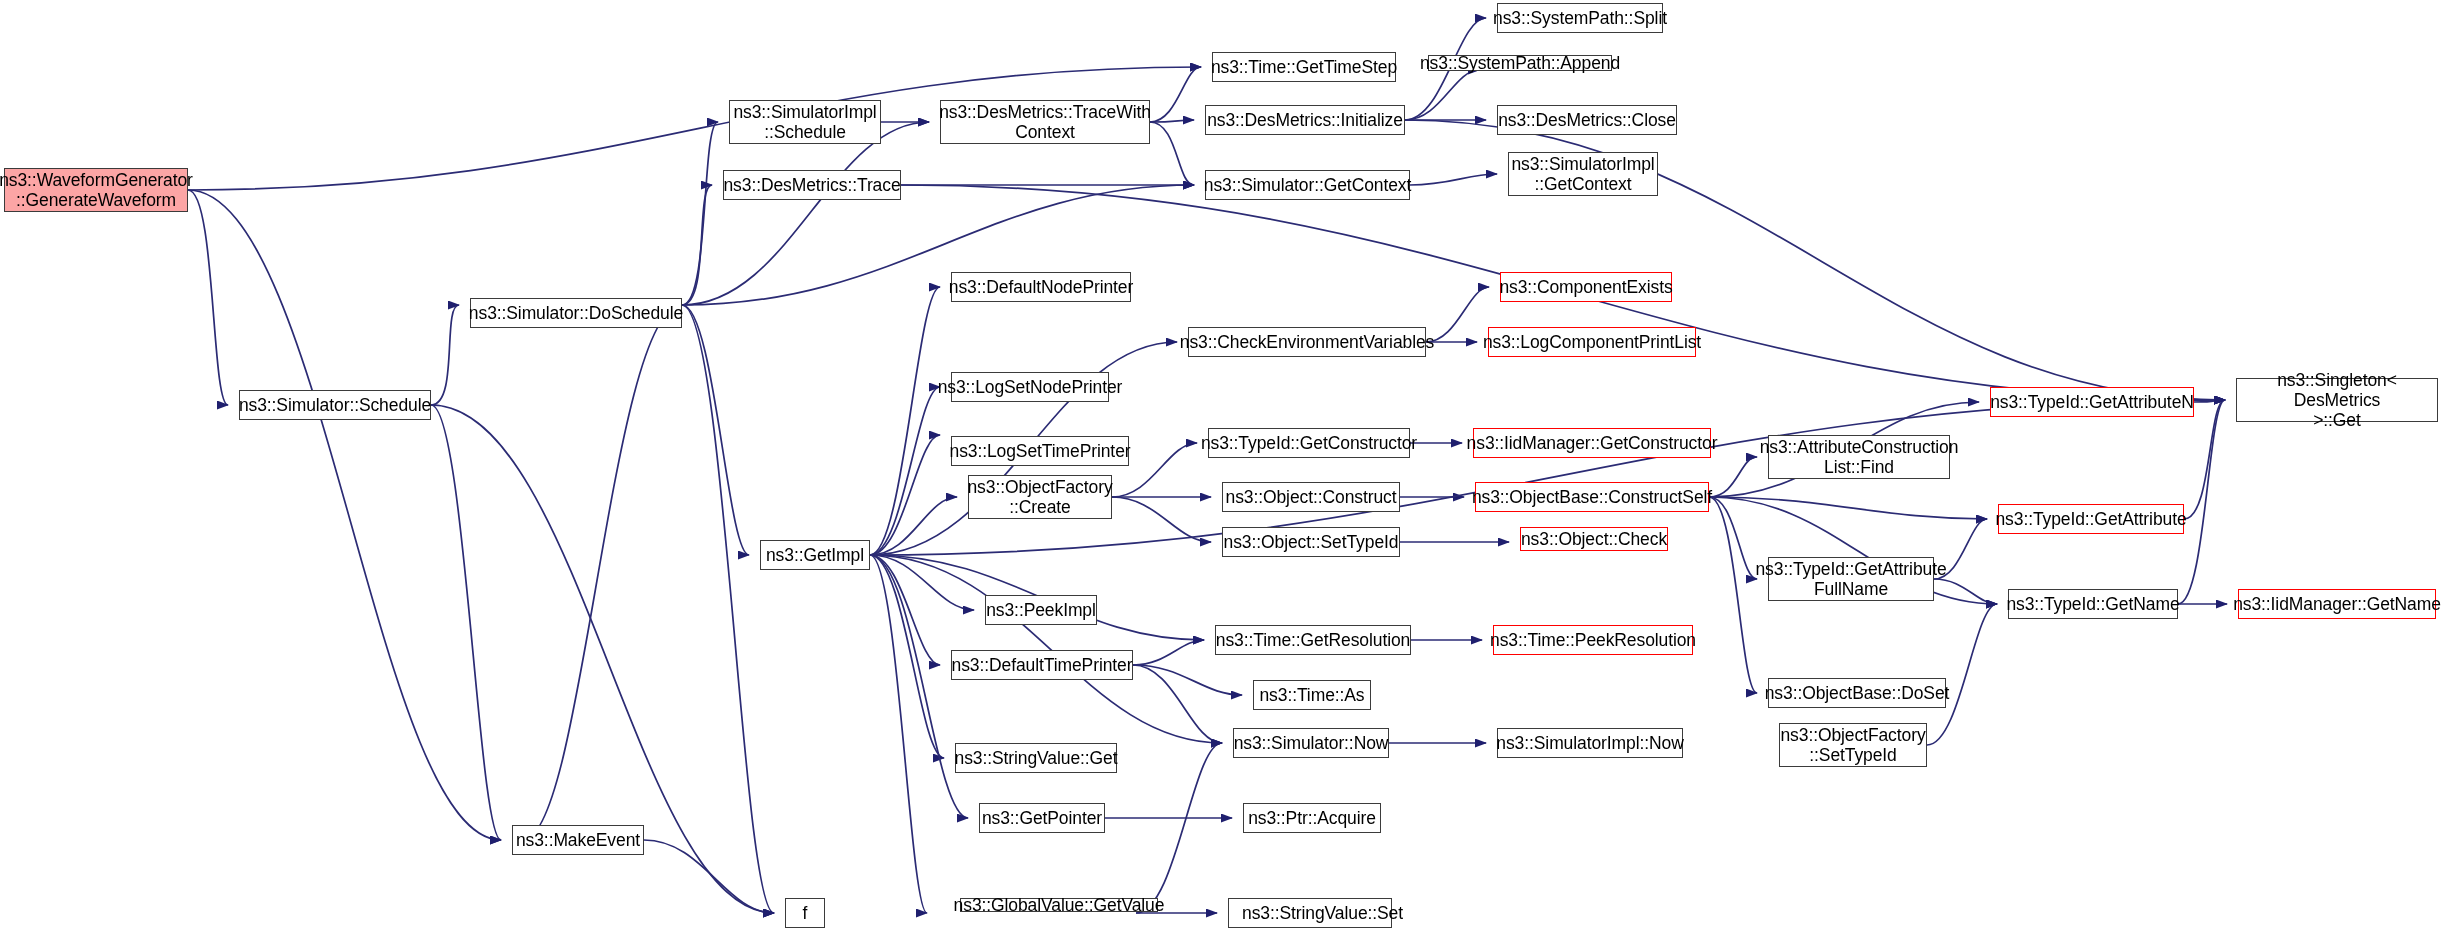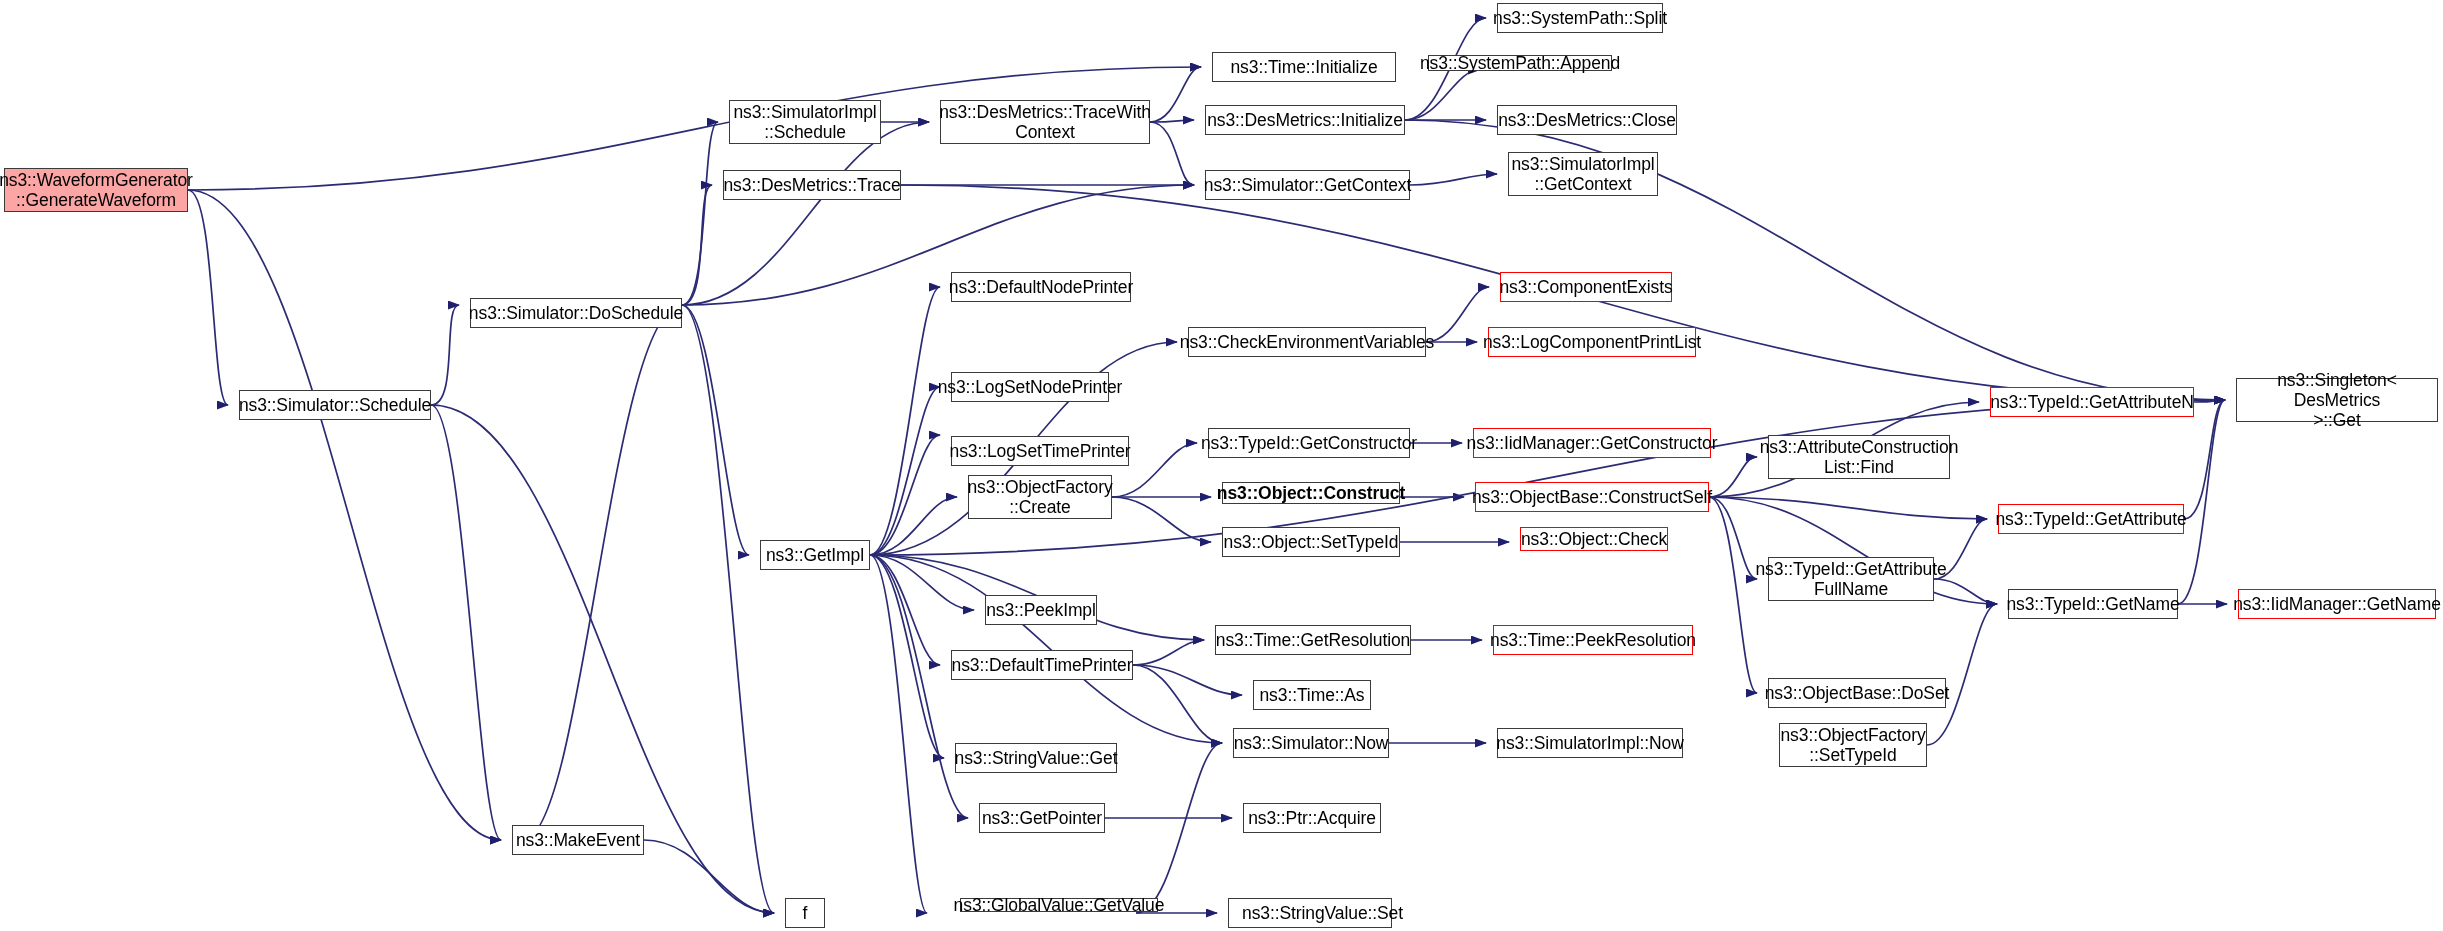--- a/index.html
+++ b/index.html
@@ -123,21 +123,21 @@
         <path d="M1389,743 C1434.36,743 1451.64,743 1486,743" marker-end="url(#ah)"></path>
         <path d="M1105,818 C1162.96,818 1185.04,818 1232,818" marker-end="url(#ah)"></path>
         <path d="M644,840 C703.22,840 725.78,913 774,913" marker-end="url(#ah)"></path>
         <path d="M1136,913 C1174.64,913 1189.36,913 1217,913" marker-end="url(#ah)"></path>
         <path d="M1136,913 C1176.74,913 1192.26,743 1222,743" marker-end="url(#ah)"></path>
       </g>
   </svg>
   <div id="node-layer">
       <div class="node root" style="left: 4px; top: 168px; width: 184px; height: 44px;">ns3::WaveformGenerator
 ::GenerateWaveform</div>
-      <div class="node" style="left: 1212px; top: 52px; width: 184px; height: 30px;">ns3::Time::Initialize</div>
+      <div class="node" style="left: 1212px; top: 52px; width: 184px; height: 30px;">ns3::Time::GetTimeStep</div>
       <div class="node" style="left: 729px; top: 100px; width: 152px; height: 44px;">ns3::SimulatorImpl
 ::Schedule</div>
       <div class="node" style="left: 940px; top: 100px; width: 210px; height: 44px;">ns3::DesMetrics::TraceWith
 Context</div>
       <div class="node" style="left: 1497px; top: 3px; width: 166px; height: 30px;">ns3::SystemPath::Split</div>
       <div class="node" style="left: 1428px; top: 55px; width: 184px; height: 16px;">ns3::SystemPath::Append</div>
       <div class="node" style="left: 1205px; top: 105px; width: 200px; height: 30px;">ns3::DesMetrics::Initialize</div>
       <div class="node" style="left: 1497px; top: 105px; width: 180px; height: 30px;">ns3::DesMetrics::Close</div>
       <div class="node" style="left: 723px; top: 170px; width: 178px; height: 30px;">ns3::DesMetrics::Trace</div>
       <div class="node" style="left: 1205px; top: 170px; width: 205px; height: 30px;">ns3::Simulator::GetContext</div>
@@ -153,21 +153,21 @@
       <div class="node red" style="left: 1990px; top: 387px; width: 204px; height: 30px;">ns3::TypeId::GetAttributeN</div>
       <div class="node" style="left: 2236px; top: 378px; width: 202px; height: 44px;">ns3::Singleton&lt; DesMetrics
 &gt;::Get</div>
       <div class="node" style="left: 951px; top: 436px; width: 178px; height: 30px;">ns3::LogSetTimePrinter</div>
       <div class="node" style="left: 1208px; top: 428px; width: 202px; height: 30px;">ns3::TypeId::GetConstructor</div>
       <div class="node red" style="left: 1473px; top: 428px; width: 238px; height: 30px;">ns3::IidManager::GetConstructor</div>
       <div class="node" style="left: 1768px; top: 435px; width: 182px; height: 44px;">ns3::AttributeConstruction
 List::Find</div>
       <div class="node" style="left: 968px; top: 475px; width: 144px; height: 44px;">ns3::ObjectFactory
 ::Create</div>
-      <div class="node" style="left: 1222px; top: 482px; width: 178px; height: 22px; font-weight: bold;">ns3::Object::Construct</div>
+      <div class="node" style="left: 1222px; top: 482px; width: 178px; height: 30px;">ns3::Object::Construct</div>
       <div class="node red" style="left: 1475px; top: 482px; width: 234px; height: 30px;">ns3::ObjectBase::ConstructSelf</div>
       <div class="node red" style="left: 1998px; top: 504px; width: 186px; height: 30px;">ns3::TypeId::GetAttribute</div>
       <div class="node" style="left: 760px; top: 540px; width: 110px; height: 30px;">ns3::GetImpl</div>
       <div class="node" style="left: 1222px; top: 527px; width: 178px; height: 30px;">ns3::Object::SetTypeId</div>
       <div class="node red" style="left: 1520px; top: 527px; width: 148px; height: 24px;">ns3::Object::Check</div>
       <div class="node" style="left: 1768px; top: 557px; width: 166px; height: 44px;">ns3::TypeId::GetAttribute
 FullName</div>
       <div class="node" style="left: 2008px; top: 589px; width: 170px; height: 30px;">ns3::TypeId::GetName</div>
       <div class="node red" style="left: 2238px; top: 589px; width: 198px; height: 30px;">ns3::IidManager::GetName</div>
       <div class="node" style="left: 985px; top: 595px; width: 112px; height: 30px;">ns3::PeekImpl</div>

